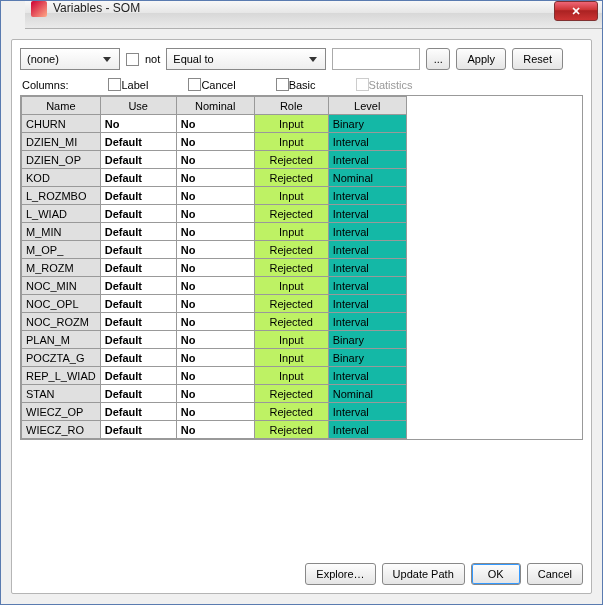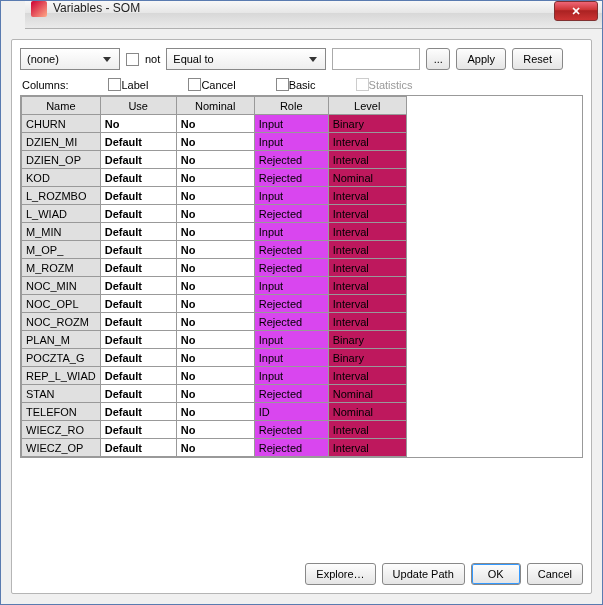--- a/index.html
+++ b/index.html
@@ -144,22 +144,22 @@
     height: 18px;
     overflow:hidden;
     white-space:nowrap;
   }
   th {
     background: #e0e0e0;
     font-weight: normal;
     text-align: center;
   }
   td.namecol { background:#e0e0e0; }
-  td.rolecol { background:#d946ef; }
-  td.levelcol { background:#be185d; }
+  td.rolecol { background:#bef264;text-align:center; }
+  td.levelcol { background:#14b8a6; }
   td.use, td.report {
     background:#fff;
     font-weight: bold;
   }
   col.c-name   { width: 76px; }
   col.c-use    { width: 76px; }
   col.c-report { width: 78px; }
   col.c-role   { width: 74px; }
   col.c-level  { width: 78px; }
 
@@ -367,35 +367,28 @@
                 <td class="levelcol">Interval</td>
               </tr>
               <tr>
                 <td class="namecol">STAN</td>
                 <td class="use">Default</td>
                 <td class="report">No</td>
                 <td class="rolecol">Rejected</td>
                 <td class="levelcol">Nominal</td>
               </tr>
               <tr>
-                <td class="namecol">TELEFON</td>
-                <td class="use">Default</td>
-                <td class="report">No</td>
-                <td class="rolecol">ID</td>
-                <td class="levelcol">Nominal</td>
+                <td class="namecol">WIECZ_OP</td>
+                <td class="use">Default</td>
+                <td class="report">No</td>
+                <td class="rolecol">Rejected</td>
+                <td class="levelcol">Interval</td>
               </tr>
               <tr>
                 <td class="namecol">WIECZ_RO</td>
-                <td class="use">Default</td>
-                <td class="report">No</td>
-                <td class="rolecol">Rejected</td>
-                <td class="levelcol">Interval</td>
-              </tr>
-              <tr>
-                <td class="namecol">WIECZ_OP</td>
                 <td class="use">Default</td>
                 <td class="report">No</td>
                 <td class="rolecol">Rejected</td>
                 <td class="levelcol">Interval</td>
               </tr>
             </tbody>
         </table>
         <div class="right-empty"></div>
       </div>
 

